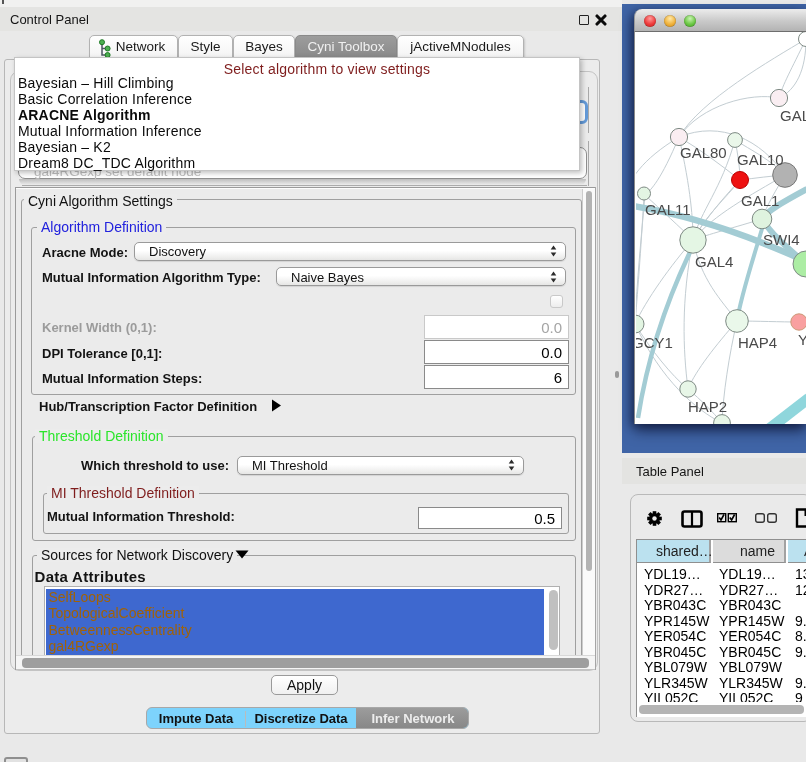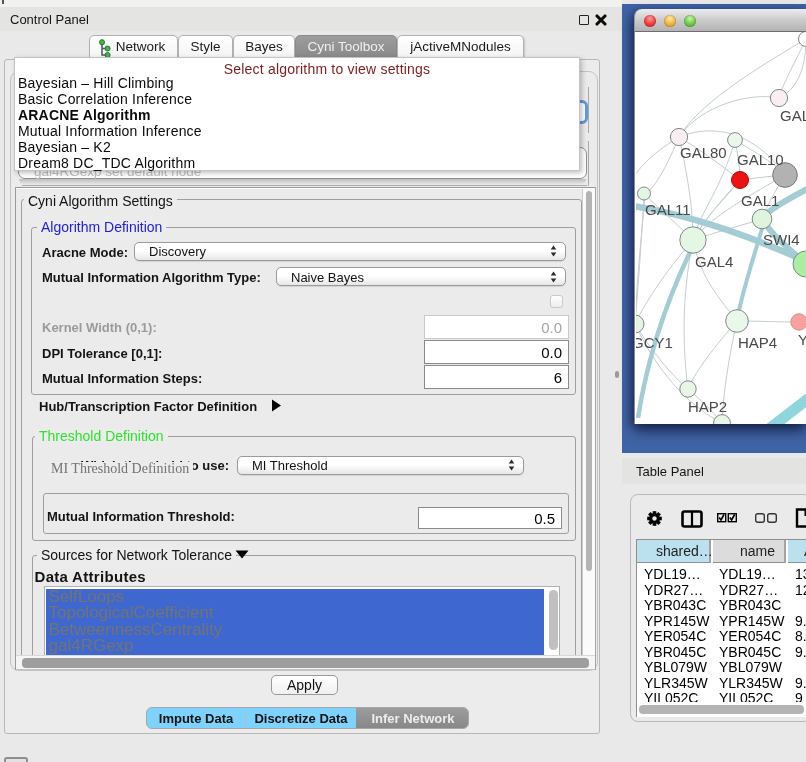--- a/index.html
+++ b/index.html
@@ -121,38 +121,38 @@
     <div class="lab" style="left:81px;top:458px;">Which threshold to use:</div>
     <div class="combo" style="left:237px;top:455.5px;width:287px;height:19.5px;">
         <span class="txt">MI Threshold</span>
         <svg class="arr" viewBox="0 0 7 12">
           <path d="M3.5 0.5 L6.3 4.5 L0.7 4.5 Z" fill="#2b2b2b"></path>
           <path d="M3.5 11.5 L6.3 7.5 L0.7 7.5 Z" fill="#2b2b2b"></path>
         </svg>
       </div>
 
     <div class="gbox" style="left:42.5px;top:493px;width:524.5px;height:38.5px;"></div>
-    <div class="grouplab" style="left:47px;top:462px;color:#737373;font-family:Liberation Serif, serif;">MI Threshold Definition</div>
+    <div class="grouplab" style="left:47px;top:486px;color:#7f1d1d;">MI Threshold Definition</div>
 
     <div class="lab" style="left:47px;top:508.5px;">Mutual Information Threshold:</div>
     <div class="field" style="left:418px;top:506.5px;width:144px;height:22px;">
         <span class="v">0.5</span>
       </div>
 
     <div class="gbox" style="left:32px;top:555px;width:542px;height:200px;"></div>
-    <div class="grouplab" style="left:37px;top:548px;color:#111;">Sources for Network Tolerance</div>
+    <div class="grouplab" style="left:37px;top:548px;color:#111;">Sources for Network Discovery</div>
     <svg class="abs" style="left:235px;top:550px;" width="14" height="9" viewBox="0 0 14 9">
         <path d="M0.5 0.5 L13.5 0.5 L7 8.5 Z" fill="#000"></path>
       </svg>
 
     <div class="abs" style="left:34.5px;top:568px;font-size:15px;font-weight:bold;color:#131313;letter-spacing:0.3px;">Data Attributes</div>
 
     <div class="abs" style="left:44px;top:586px;width:516px;height:69px;background:#fff;border:1px solid #b0b0b0;border-bottom:none;box-sizing:border-box;overflow:hidden;">
       <div style="position:absolute;left:1px;top:1.5px;width:498px;height:120px;background:#3e68cf;"></div>
-      <div style="position:absolute;left:3.5px;top:2px;color:#737373;font-size:17px;line-height:16.3px;">SelfLoops<br>TopologicalCoefficient<br>BetweennessCentrality<br>gal4RGexp</div>
+      <div style="position:absolute;left:3.5px;top:2px;color:#a16207;font-size:14px;line-height:16.3px;">SelfLoops<br>TopologicalCoefficient<br>BetweennessCentrality<br>gal4RGexp</div>
       <div style="position:absolute;left:504px;top:3px;width:9px;height:60px;background:#c0c0c0;border-radius:5px;"></div>
     </div>
   </div>
 
   <div class="abs" style="left:582px;top:189px;width:13px;height:466px;background:#fafafa;border-left:1px solid #cccccc;box-sizing:border-box;"></div>
   <div class="abs" style="left:585.5px;top:191px;width:6px;height:380px;background:#b3b3b3;border-radius:3px;"></div>
   <div class="abs" style="left:595px;top:187px;width:1px;height:483px;background:#a5a5a5;"></div>
 
   <div class="abs" style="left:16px;top:655px;width:579px;height:15px;background:#f5f5f5;border-top:1px solid #d8d8d8;border-bottom:1px solid #c2c2c2;box-sizing:border-box;"></div>
   <div class="abs" style="left:22px;top:658px;width:567px;height:9.5px;background:#9e9e9e;border-radius:4px;"></div>

